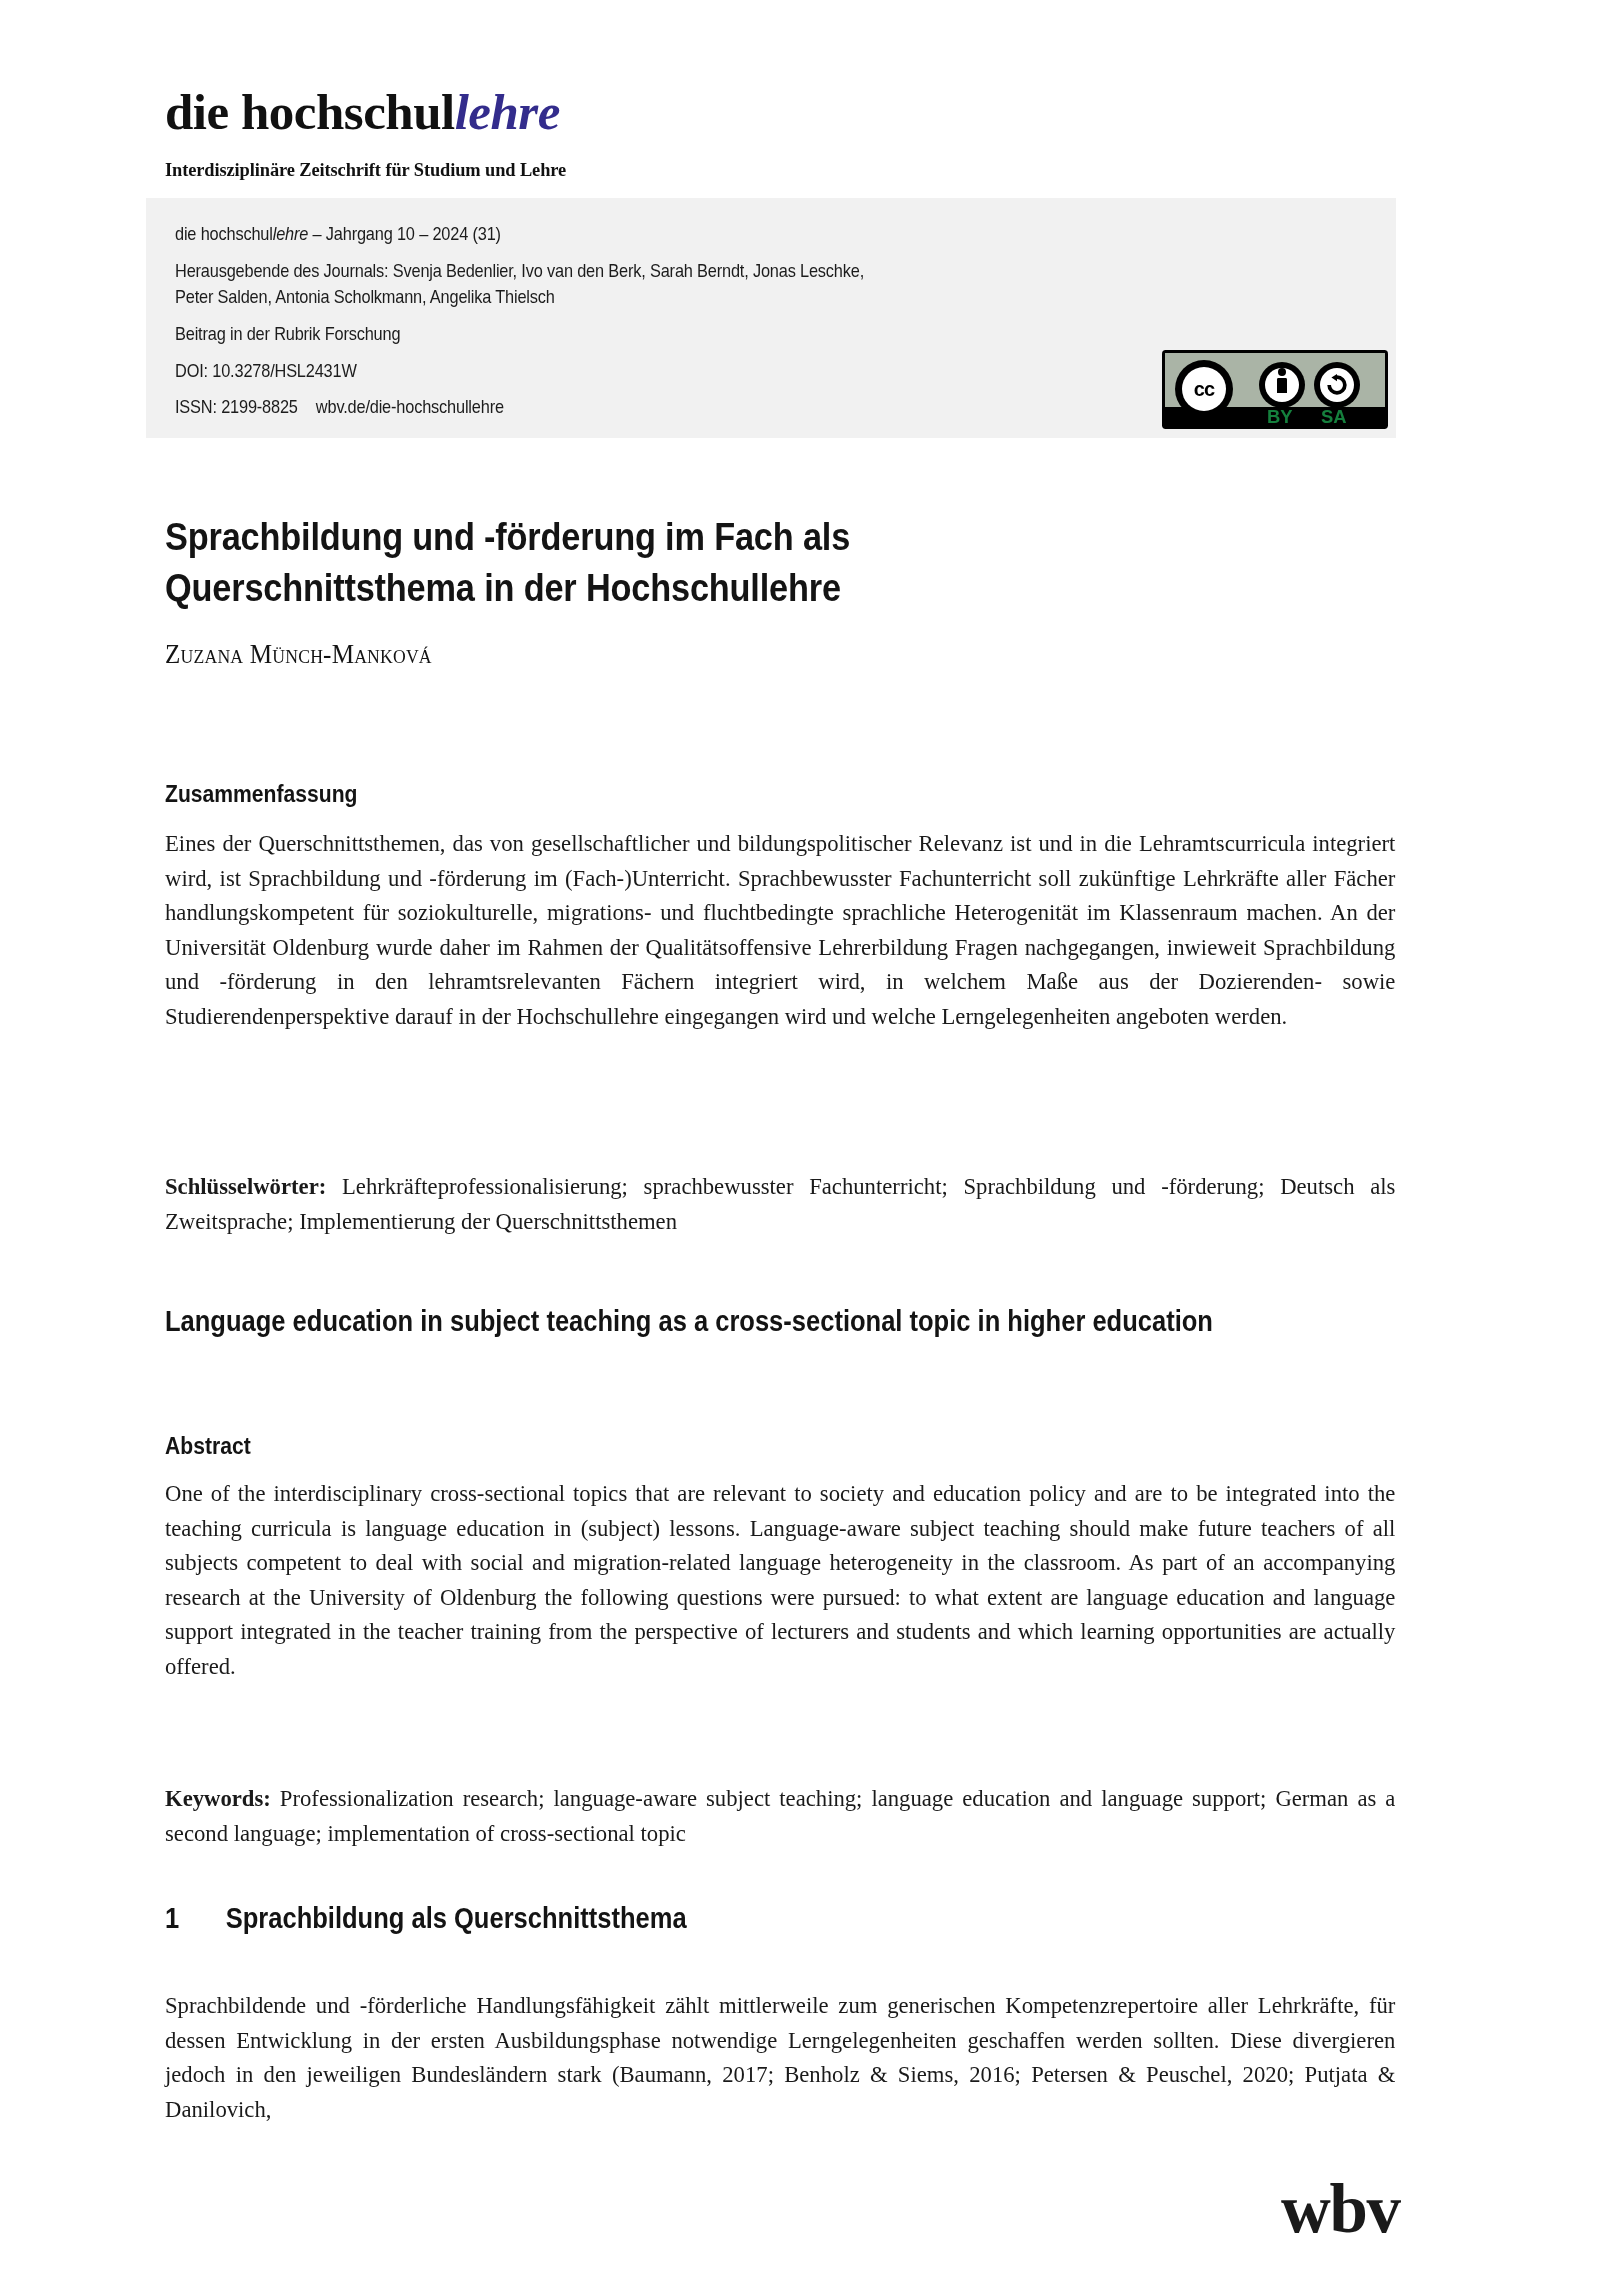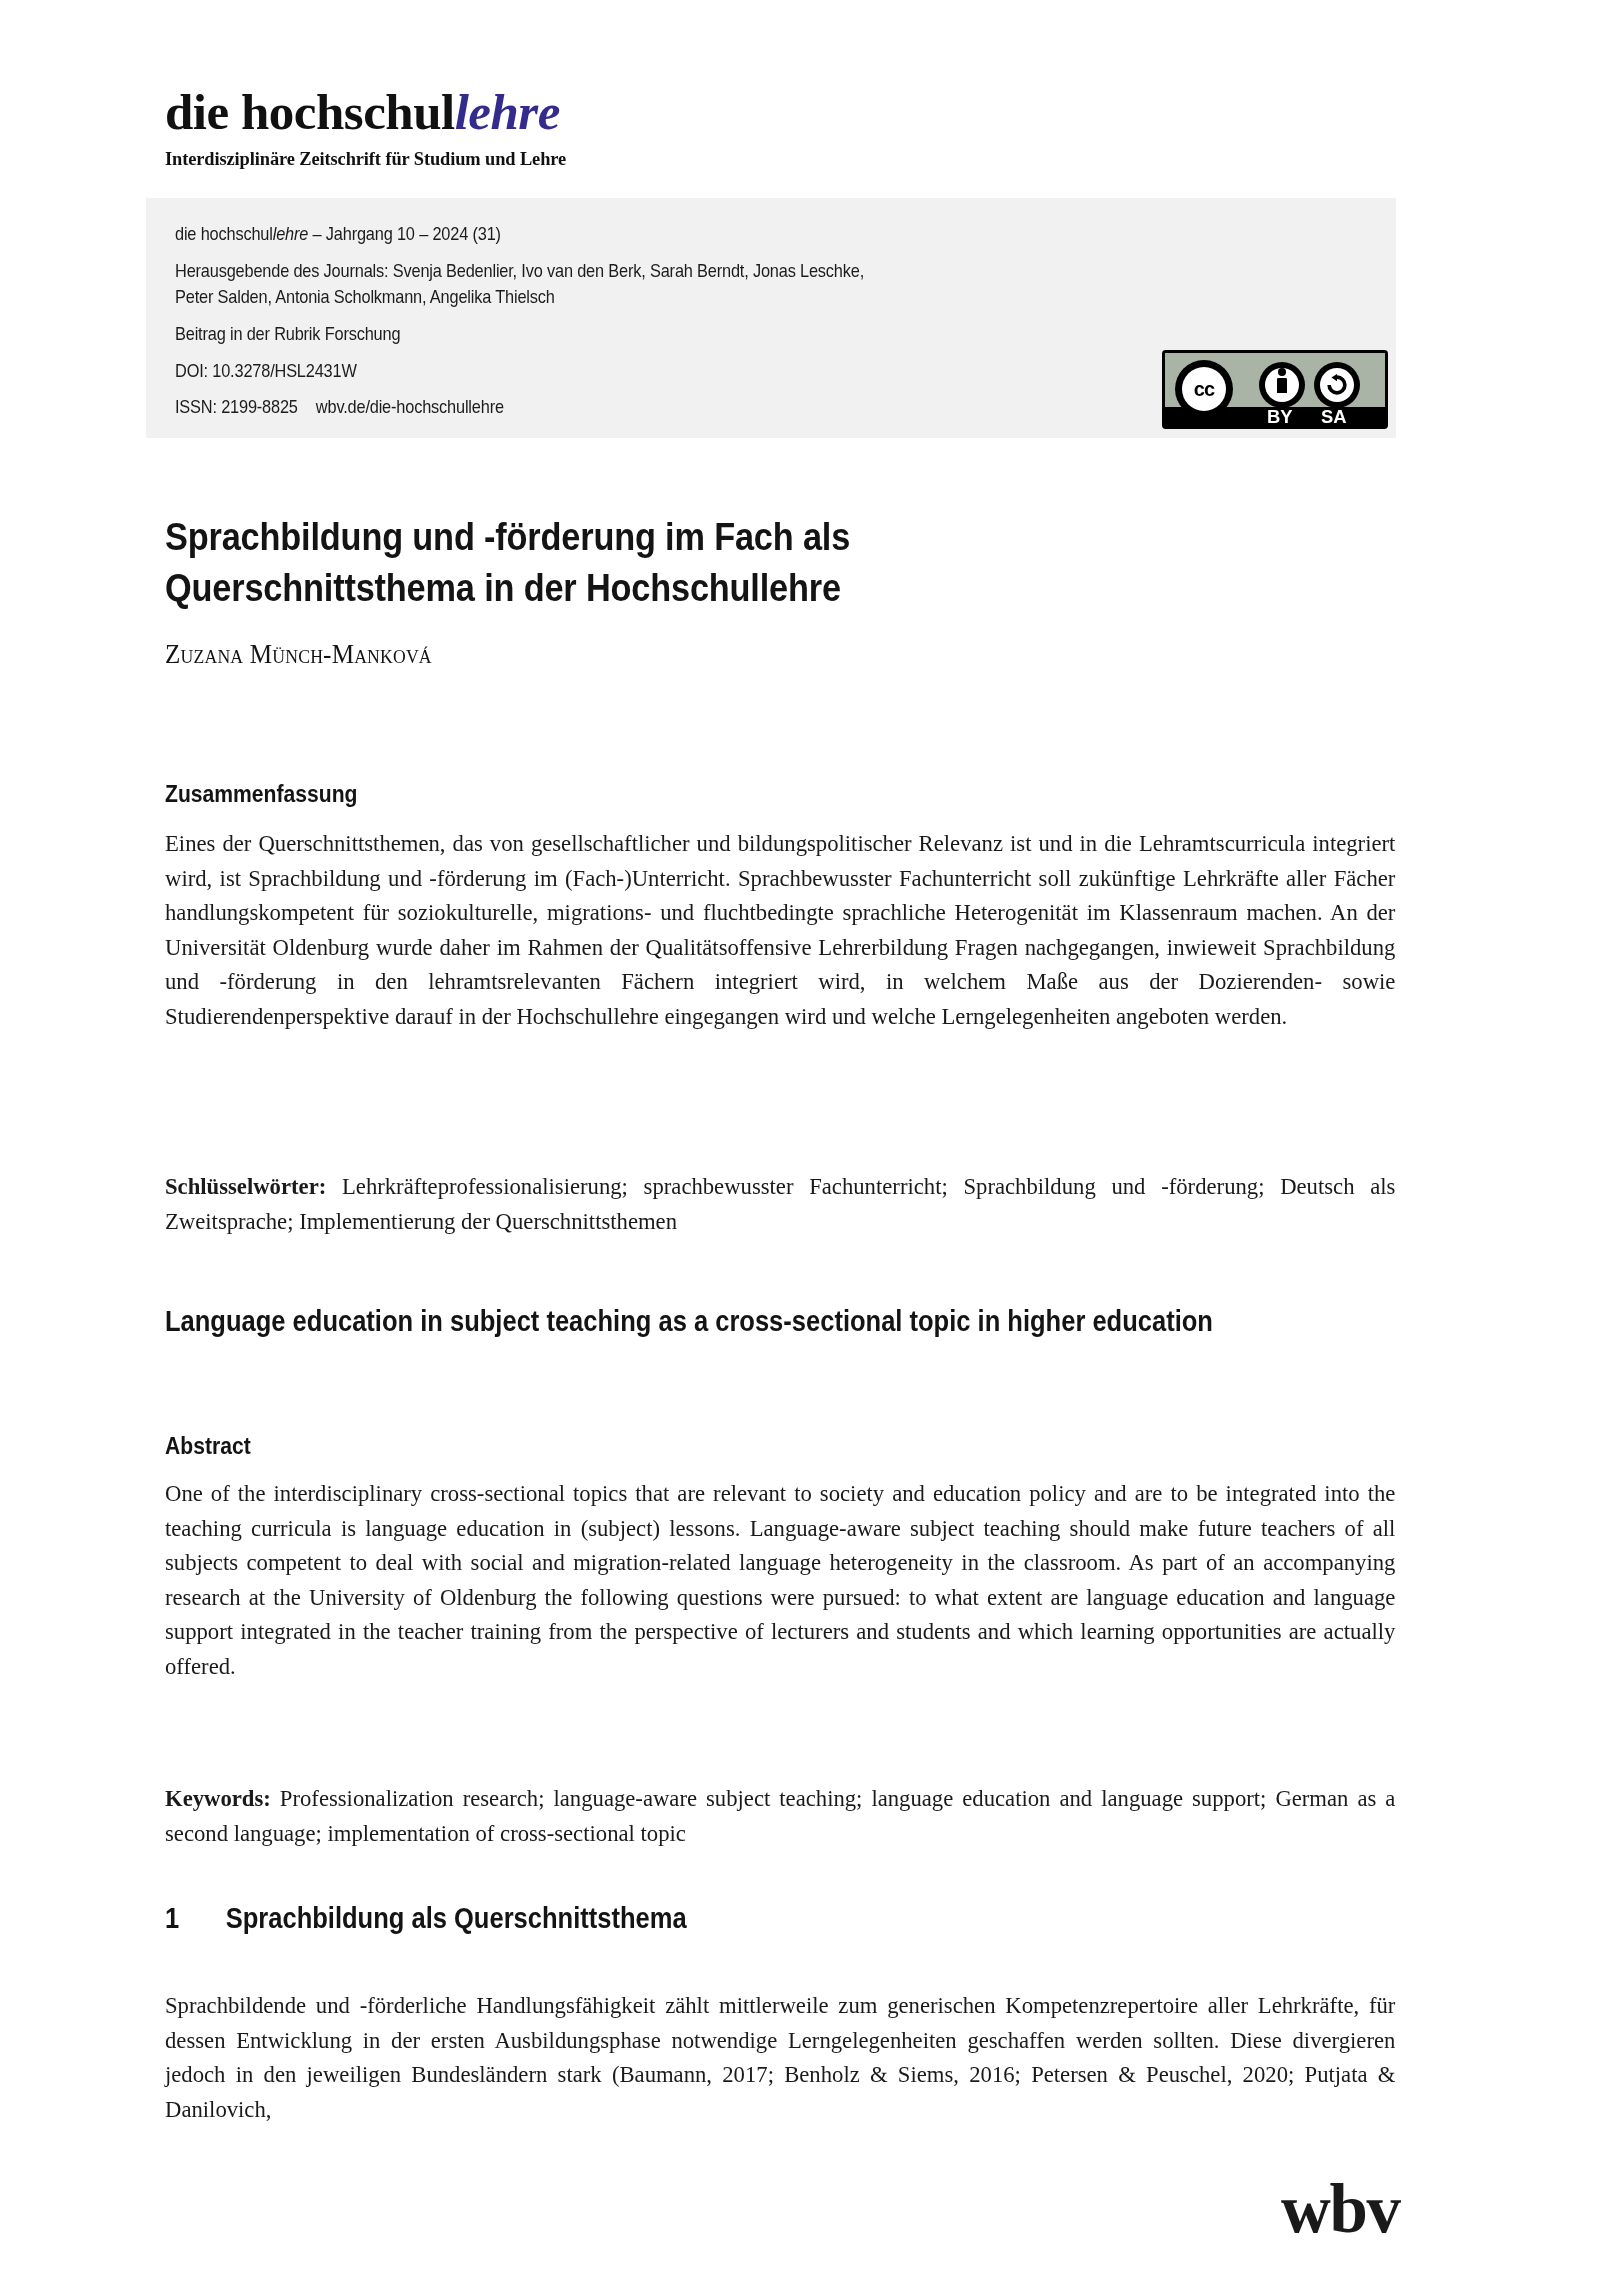--- a/index.html
+++ b/index.html
@@ -36,21 +36,21 @@
     line-height: 1.0;
     letter-spacing: -0.5px;
     white-space: nowrap;
   }
   .masthead-title .mh-black { color: #111111; }
   .masthead-title .mh-blue {
     color: #332c8c;
     font-style: italic;
   }
   .masthead-sub {
-    margin-top: 11px;
+    margin-top: 22px;
     font-family: "Liberation Serif", serif;
     font-weight: bold;
     font-size: 18.4px;
     color: #111111;
     letter-spacing: -0.1px;
     white-space: nowrap;
   }
 
   
   .metabox {
@@ -136,21 +136,21 @@
     border-radius: 1.4px 1.4px 0 0;
   }
   .cc-labels {
     position: absolute;
     left: 0; bottom: 1.4px;
     width: 226px;
     height: 22px;
   }
   .cc-lab {
     position: absolute;
-    color: #ffffff;
+    color: #15803d;
     font-family: "Liberation Sans", sans-serif;
     font-weight: bold;
     font-size: 18.4px;
     line-height: 21px;
   }
   .cc-lab-by { left: 105px; }
   .cc-lab-sa { left: 159px; }
 
   
   .article-title {

